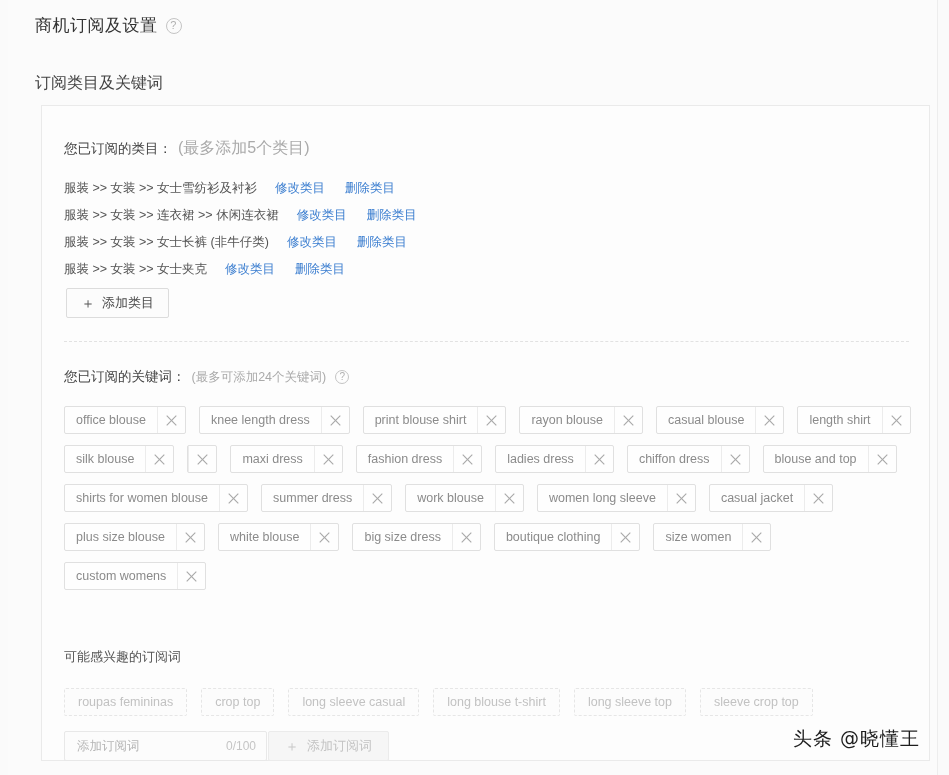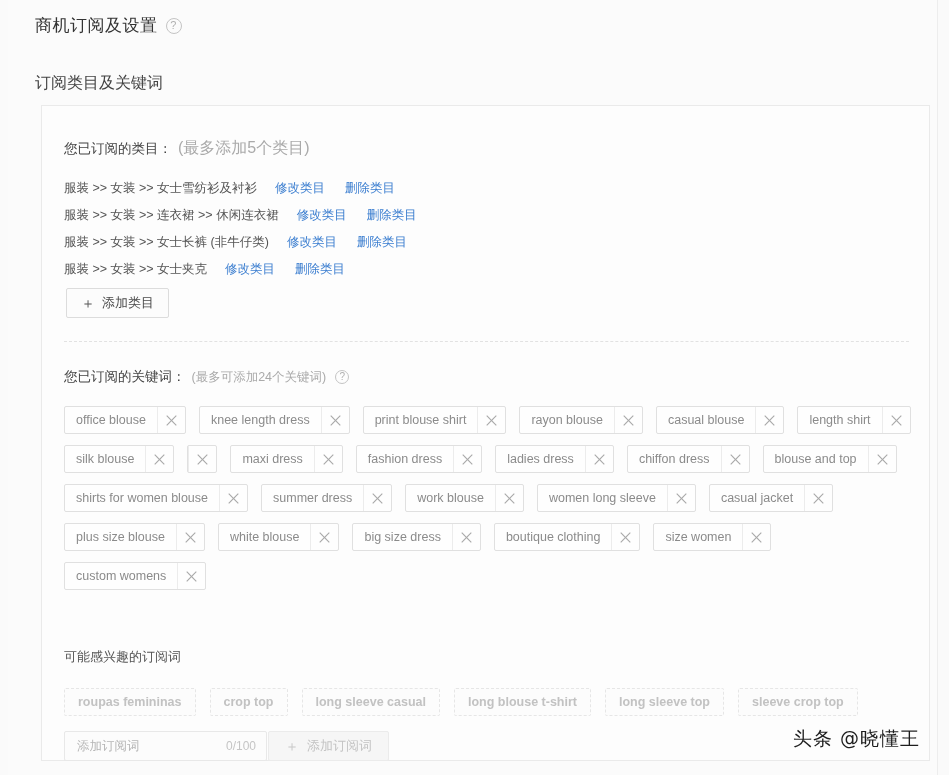--- a/index.html
+++ b/index.html
@@ -180,21 +180,20 @@
     padding: 0 13px;
     display: inline-flex;
     align-items: center;
     border: 1px dashed #e6e6e6;
     border-radius: 2px;
     background: #fcfcfc;
     font-size: 12.5px;
     color: #c2c2c2;
     white-space: nowrap;
     cursor: pointer;
-    font-weight: bold;
   }
   .bottom-row {
     position: absolute;
     left: 22px; top: 625px;
     display: flex;
     align-items: flex-start;
     gap: 1px;
   }
   .kw-input-wrap {
     position: relative;

